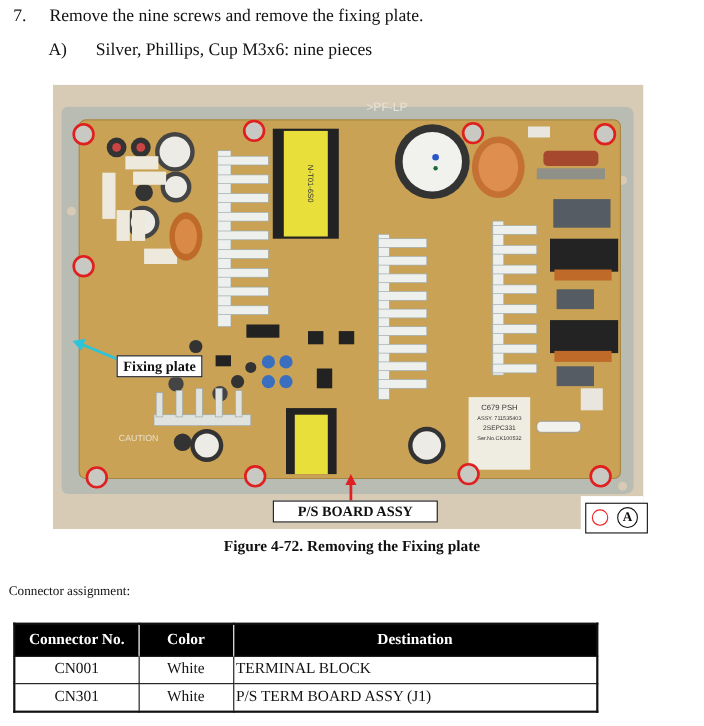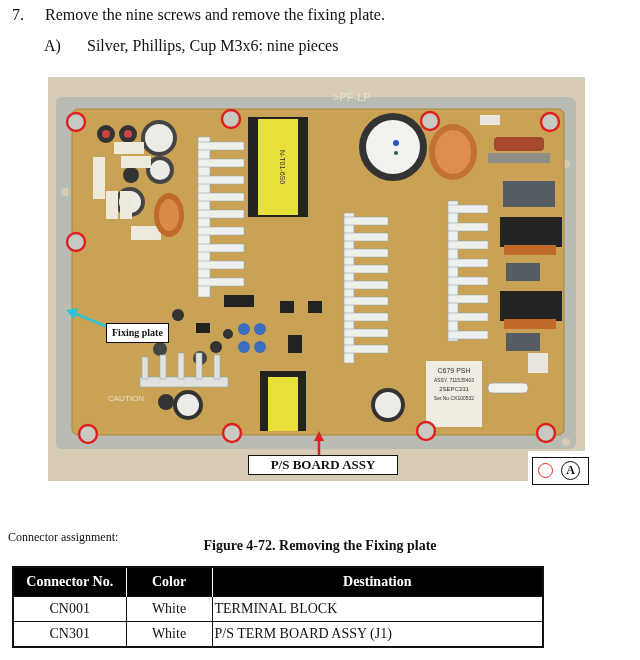--- a/index.html
+++ b/index.html
@@ -6,33 +6,33 @@
   body { width: 640px; height: 660px; position: relative; overflow: hidden;
          font-family: "Liberation Serif", "DejaVu Serif", serif; color: #111; }
   .step { position: absolute; left: 12px; top: 6px; font-size: 16px; }
   .step .num { position: absolute; left: 0; top: 0; }
   .step .txt { position: absolute; left: 33px; top: 0; white-space: nowrap; }
   .sub { position: absolute; left: 44px; top: 37px; font-size: 16px; white-space: nowrap; }
   .sub .lbl { position: absolute; left: 0; top: 0; }
   .sub .txt { position: absolute; left: 43px; top: 0; }
   .photo { position: absolute; left: 48px; top: 77px; width: 537px; height: 404px; }
   .callout { position: absolute; background: #fff; border: 1.5px solid #111;
-             font-weight: bold; font-size: 10px; white-space: nowrap;
+             font-weight: bold; font-size: 13px; white-space: nowrap;
              font-family: "Liberation Serif", serif; padding: 0 5px; line-height: 18px; }
   .fix-label { left: 106px; top: 323px; }
   .ps-label { left: 248px; top: 455px; width: 138px; text-align: center; font-size: 13px; }
   .legend-box { position: absolute; left: 532px; top: 457px; width: 55px; height: 26px;
                 border: 1.5px solid #111; background: #fff; }
   .legend-ring { position: absolute; left: 5px; top: 5px; width: 13px; height: 13px;
                  border: 1.5px solid #e22; border-radius: 50%; }
   .legend-a { position: absolute; left: 28px; top: 3px; width: 17px; height: 17px;
               border: 1.5px solid #111; border-radius: 50%; font-size: 12px; font-weight: bold;
               text-align: center; line-height: 17px; }
   .caption { position: absolute; left: 0; width: 640px; top: 490px; text-align: center;
-             font-weight: bold; font-size: 14px; margin-top: 48px; }
+             font-weight: bold; font-size: 14px; }
   .conn-title { position: absolute; left: 8px; top: 530px; font-size: 12px; }
   table.conn { position: absolute; left: 12px; top: 566px; width: 532px; border-collapse: collapse;
                font-size: 14px; border: 2px solid #111; }
   table.conn th { background: #000; color: #fff; font-weight: bold; height: 28px; padding: 0;
                   border-right: 1px solid #fff; font-size: 14px; }
   table.conn th:last-child { border-right: none; }
   table.conn td { border: 1px solid #111; height: 24px; padding: 0 2px; margin-left: 35px; }
   table.conn td.c { text-align: center; }
   table.conn td.l { text-align: left; }
 </style>

